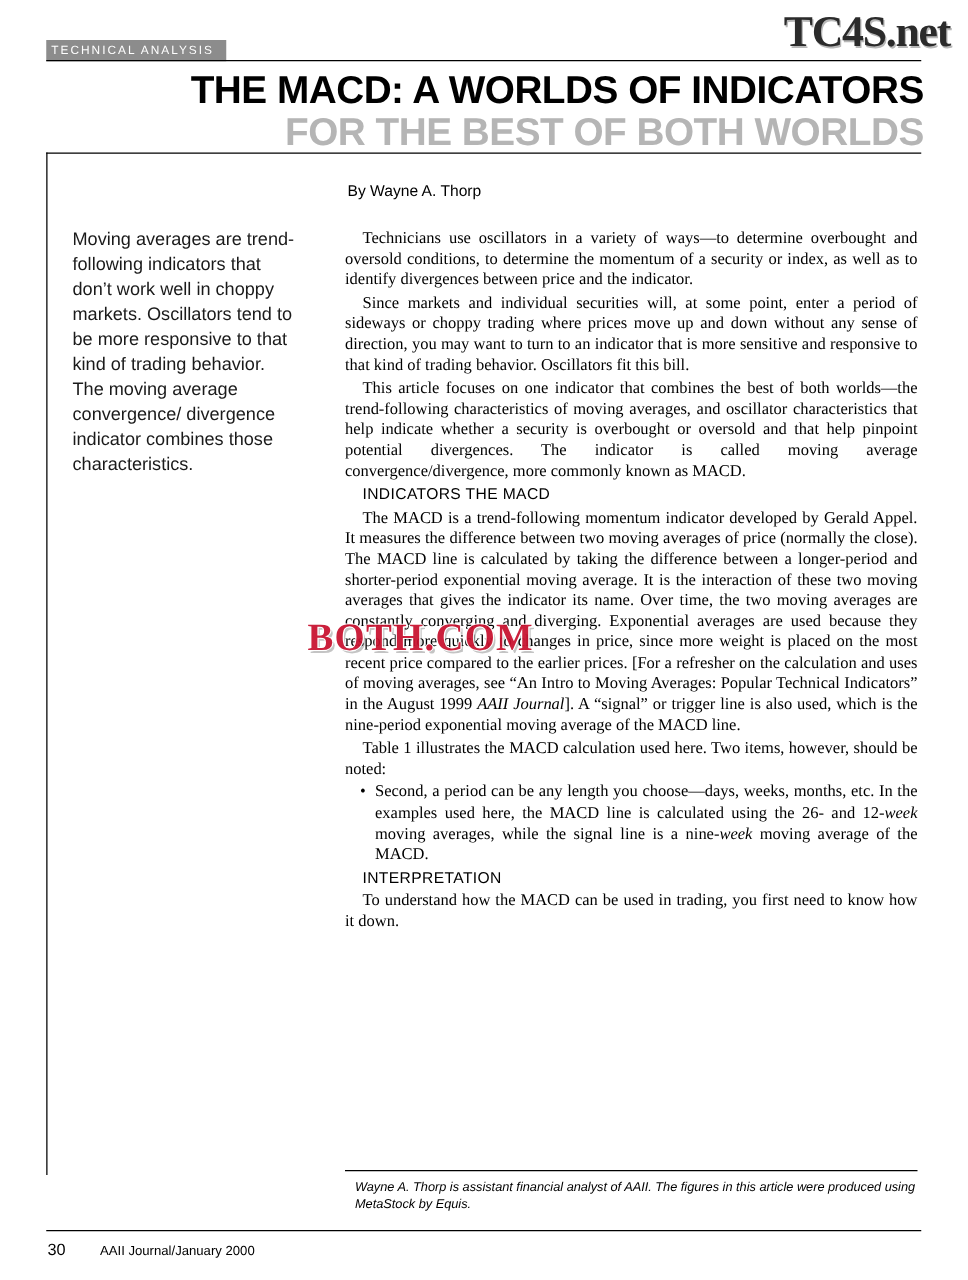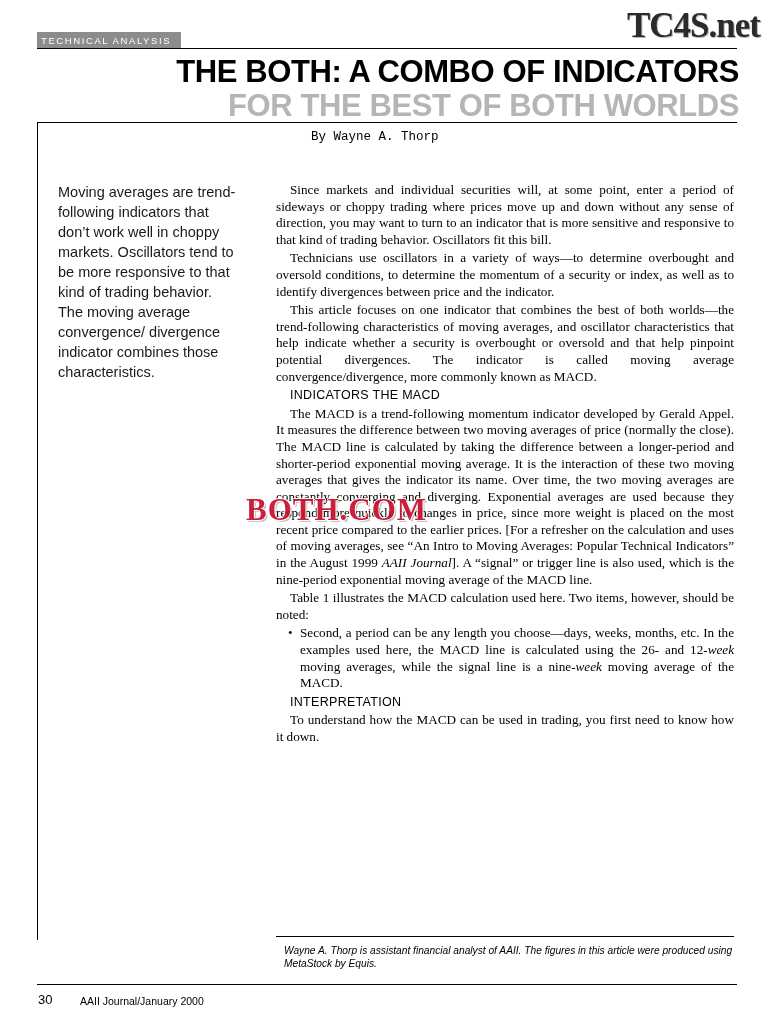--- a/index.html
+++ b/index.html
@@ -103,25 +103,24 @@
     top: 122px;
     width: 1px;
     height: 818px;
     background: #000000;
   }
 
   
   .byline {
     position: absolute;
     left: 278px;
-    top: 130px;
-    font-family: Liberation Mono, monospace;
+    top: 146px;
+    font-family: Liberation Sans, sans-serif;
     font-size: 12.5px;
     color: #000000;
-    margin-left: 33px;
   }
 
   
   .pullquote {
     position: absolute;
     left: 58px;
     top: 182px;
     width: 182px;
     font-family: "Liberation Sans", sans-serif;
     font-size: 14.5px;
@@ -254,33 +253,33 @@
 </head>
 <body>
 
 <div class="page">
 
   <div class="brand-top">TC4S.net</div>
 
   <div class="kicker">TECHNICAL ANALYSIS</div>
   <div class="rule-top"></div>
 
-  <div class="headline">THE BOTH: A COMBO OF INDICATORS</div>
+  <div class="headline">THE MACD: A WORLDS OF INDICATORS</div>
   <div class="subhead">FOR THE BEST OF BOTH WORLDS</div>
   <div class="rule-head"></div>
 
   <div class="vrule-left"></div>
 
   <div class="byline">By Wayne A. Thorp</div>
 
   <div class="pullquote">Moving averages are trend-following indicators that don’t work well in choppy markets. Oscillators tend to be more responsive to that kind of trading behavior. The moving average convergence/ divergence indicator combines those characteristics.</div>
 
   <div class="body-col">
+    <p>Technicians use oscillators in a variety of ways—to determine overbought and oversold conditions, to determine the momentum of a security or index, as well as to identify divergences between price and the indicator.</p>
     <p>Since markets and individual securities will, at some point, enter a period of sideways or choppy trading where prices move up and down without any sense of direction, you may want to turn to an indicator that is more sensitive and responsive to that kind of trading behavior. Oscillators fit this bill.</p>
-    <p>Technicians use oscillators in a variety of ways—to determine overbought and oversold conditions, to determine the momentum of a security or index, as well as to identify divergences between price and the indicator.</p>
     <p>This article focuses on one indicator that combines the best of both worlds—the trend-following characteristics of moving averages, and oscillator characteristics that help indicate whether a security is overbought or oversold and that help pinpoint potential divergences. The indicator is called moving average convergence/divergence, more commonly known as MACD.</p>
 
     <p class="section-head">INDICATORS THE MACD</p>
 
     <p><span>The MACD is a trend-following momentum indicator developed by Gerald Appel. It measures the difference between two moving averages of price (normally the close). The MACD line is calculated by taking the difference between a longer-period and shorter-period exponential moving average. It is the interaction of these two moving averages that gives the indicator its name. Over time, the two moving averages are constantly converging and diverging. Exponential averages are used because they respond more quickly to changes in price, since more weight is placed on the most recent price compared to the earlier prices. [For a refresher on the calculation and uses of moving averages, see “An Intro to Moving Averages: Popular Technical Indicators” in the August 1999 </span><em>AAII Journal</em><span>]. A “signal” or trigger line is also used, which is the nine-period exponential moving average of the MACD line.</span></p>
 
     <p>Table 1 illustrates the MACD calculation used here. Two items, however, should be noted:</p>
 
     <ul class="bullets">
       <li><span>Second, a period can be any length you choose—days, weeks, months, etc. In the examples used here, the MACD line is calculated using the 26- and 12-</span><em>week</em><span> moving averages, while the signal line is a nine-</span><em>week</em><span> moving average of the MACD.</span></li>

